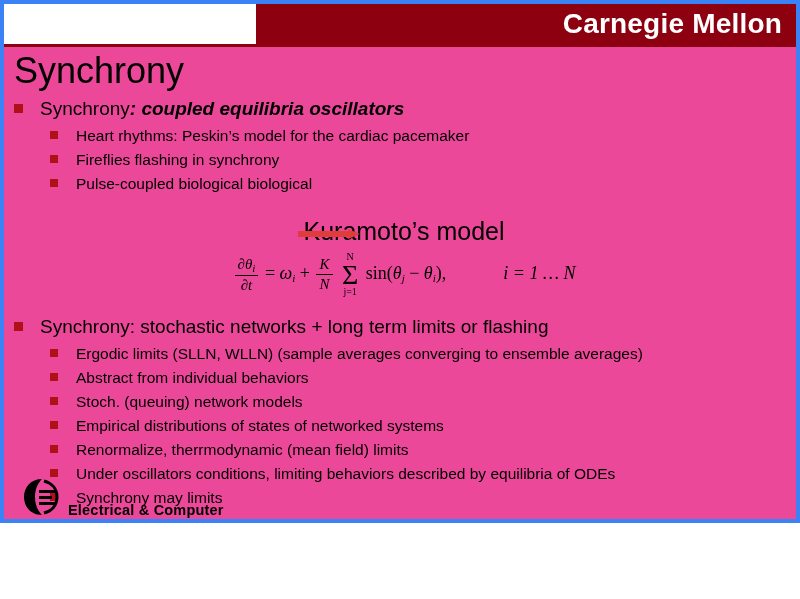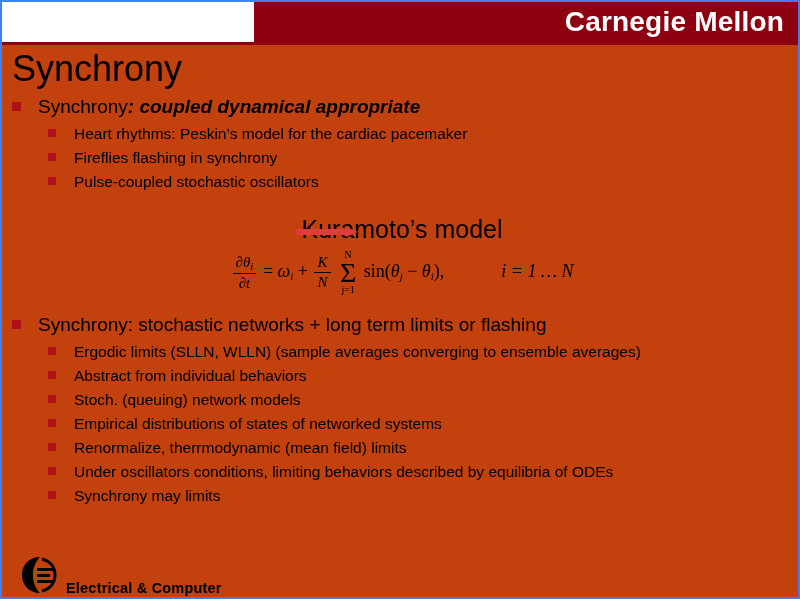--- a/index.html
+++ b/index.html
@@ -10,24 +10,24 @@
     width: 800px;
     height: 599px;
     background: #ffffff;
     font-family: "Liberation Sans", sans-serif;
     overflow: hidden;
     position: relative;
   }
   .slide {
     position: relative;
     width: 800px;
-    height: 599px;
+    height: 523px;
     box-sizing: border-box;
-    border: 2px solid #3b82f6;
-    background: #c2410c;
+    border: 4px solid #3b82f6;
+    background: #ec4899;
     overflow: hidden;
   }
   
   .header-band {
     position: absolute;
     top: 0;
     left: 0;
     width: 800px;
     height: 40px;
     background: #8c0010;
@@ -227,34 +227,34 @@
   <div class="header-band-left"></div>
   <div class="header-title">Carnegie Mellon</div>
   <div class="header-rule"></div>
 
   <div class="slide-title">Synchrony</div>
 
   <div class="content">
 
     <div class="l1">
       <span class="sq"></span>
-      <span>Synchrony</span><span class="ital-bold">: coupled dynamical appropriate</span>
+      <span>Synchrony</span><span class="ital-bold">: coupled equilibria oscillators</span>
     </div>
 
     <div class="l2">
       <span class="sq"></span>
       <span>Heart rhythms: Peskin’s model for the cardiac pacemaker</span>
     </div>
     <div class="l2">
       <span class="sq"></span>
       <span>Fireflies flashing in synchrony</span>
     </div>
     <div class="l2">
       <span class="sq"></span>
-      <span>Pulse-coupled stochastic oscillators</span>
+      <span>Pulse-coupled biological biological</span>
     </div>
   </div>
 
   <div class="kuramoto-wrap">
     <div class="kuramoto-title">
       <span>Kuramoto’s model</span>
       <svg class="strike-arrow" viewBox="0 0 66 10">
         <path d="M2 5 L56 5" stroke="#e03c3c" stroke-width="6" stroke-linecap="butt"></path>
         <path d="M52 0 L64 5 L52 10 Z" fill="#e03c3c"></path>
       </svg>

